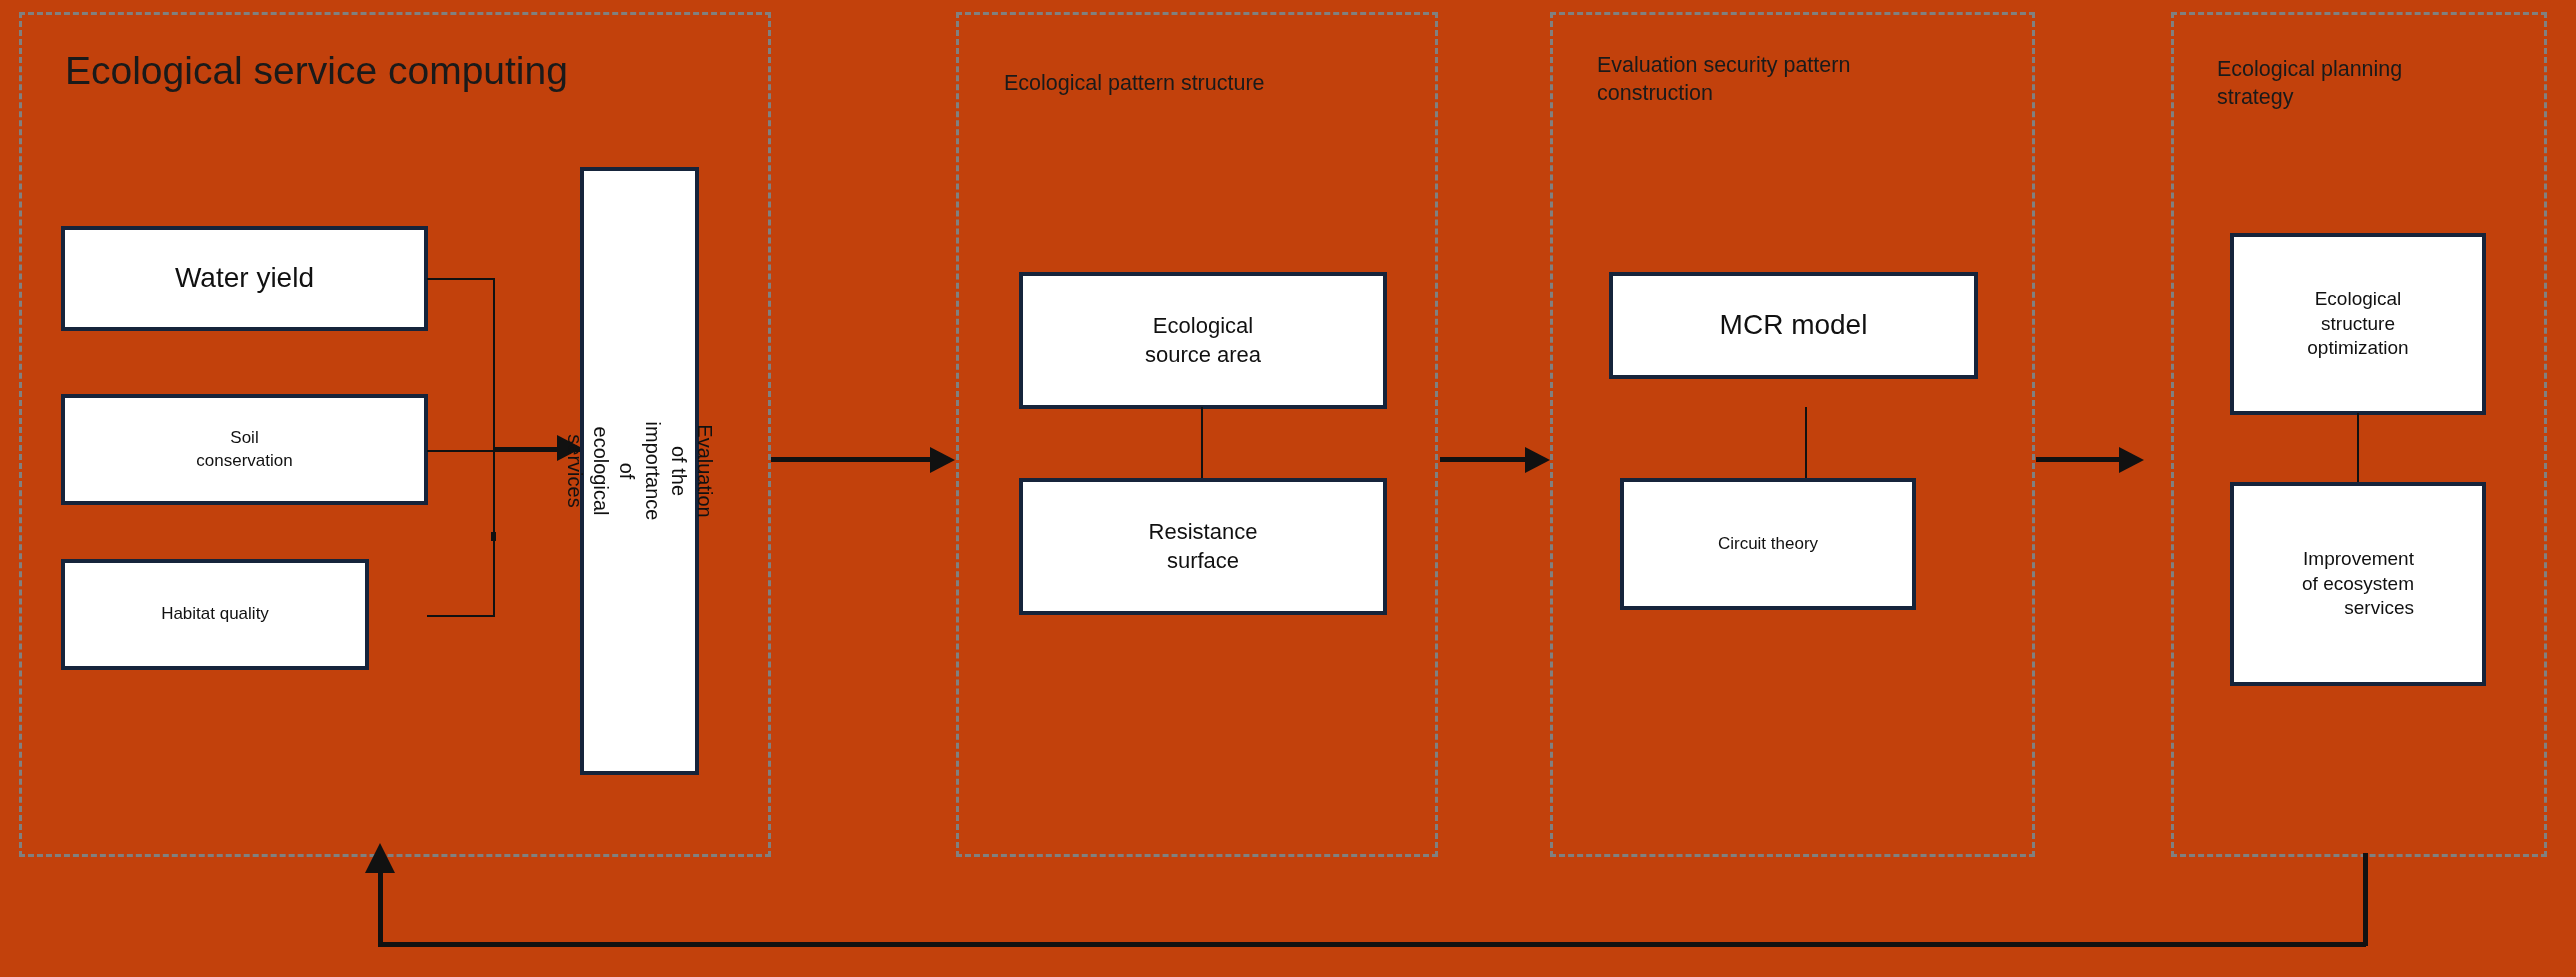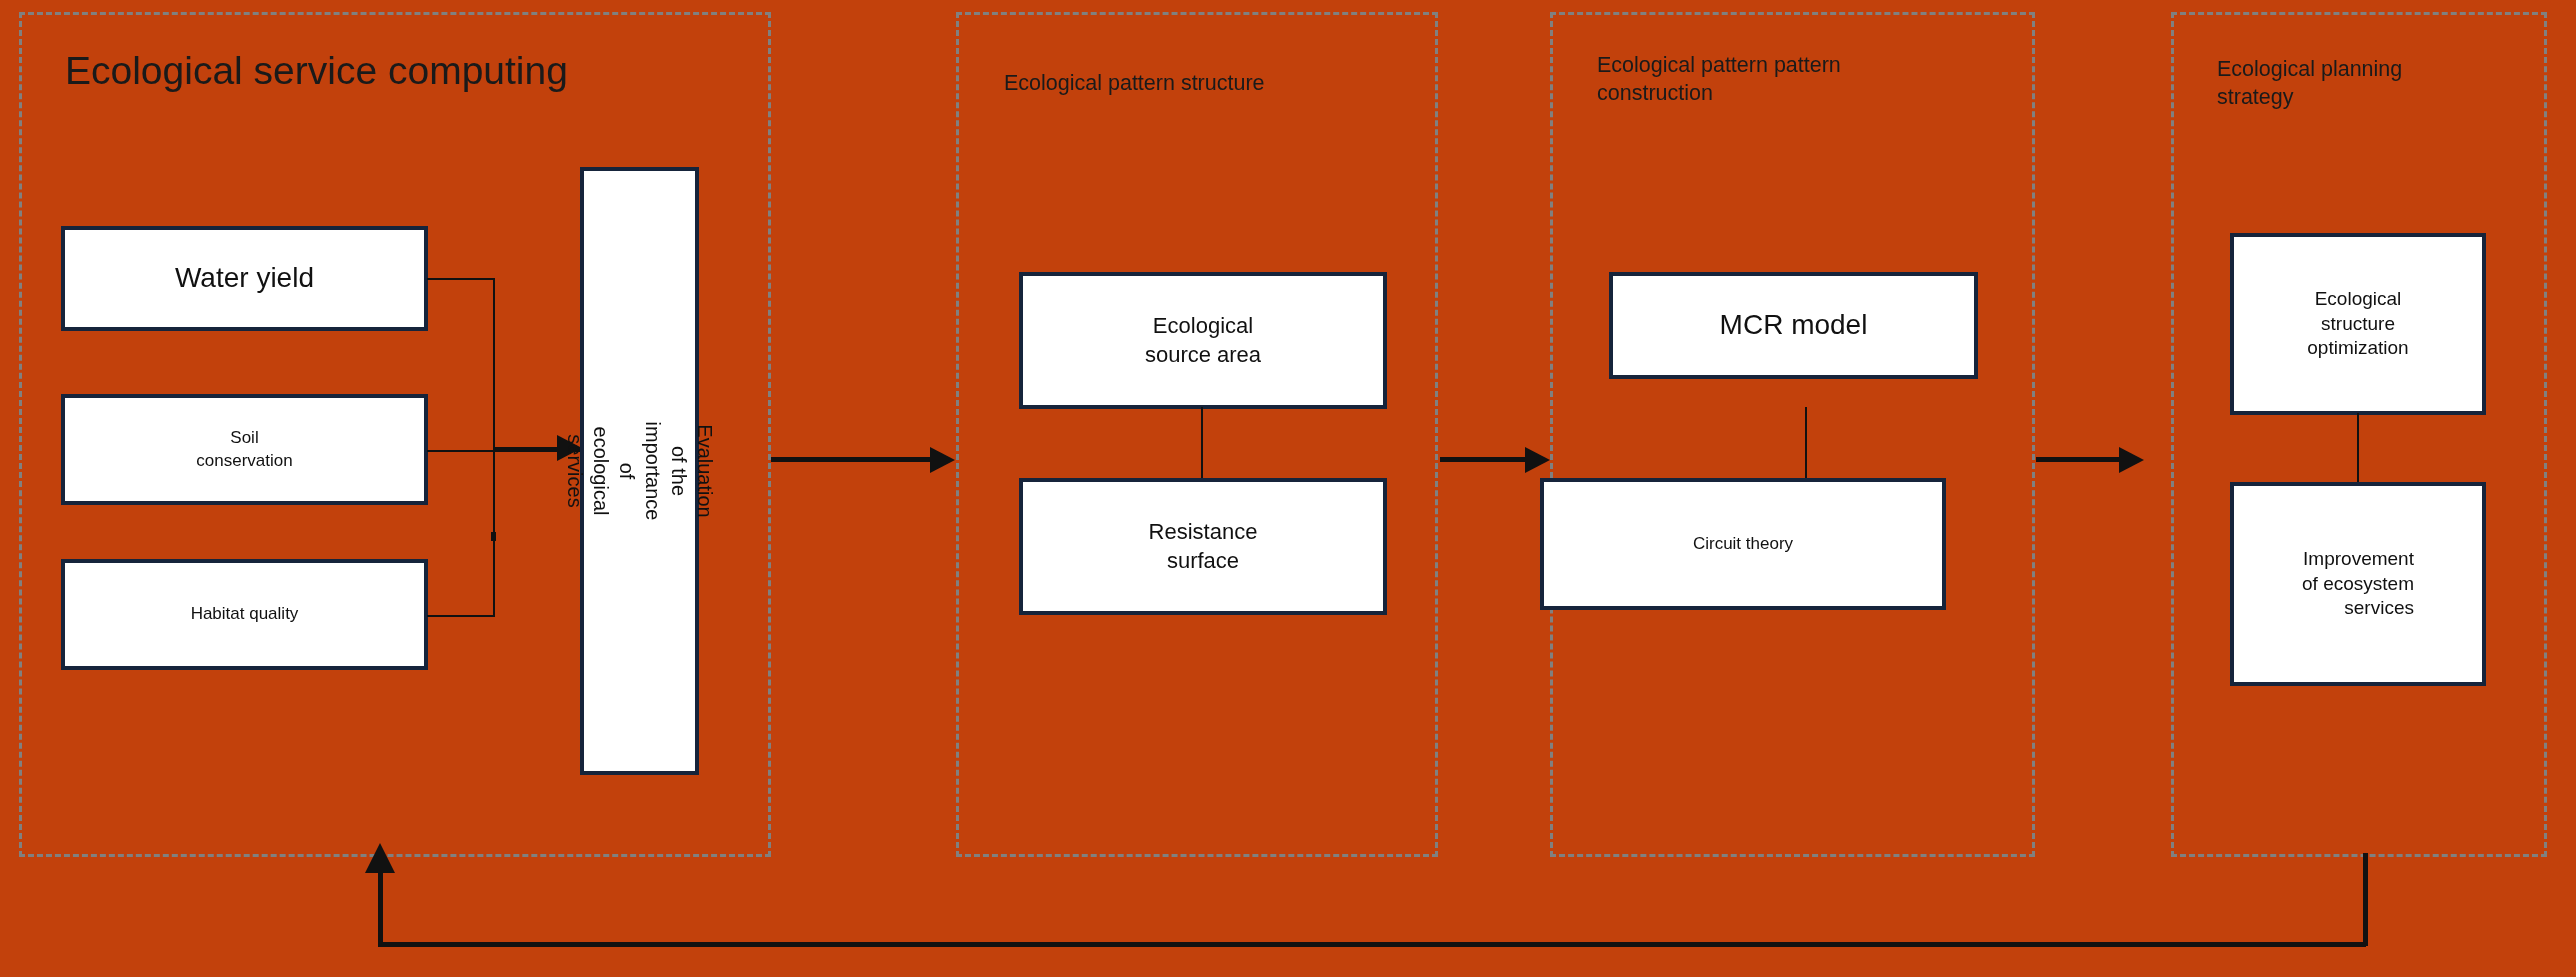--- a/index.html
+++ b/index.html
@@ -120,21 +120,21 @@
 <div id="canvas">
 
   <div class="panel" style="left:18.5px; top:12px; width:752px; height:845px;"></div>
   <div class="panel-title big" style="left:65px; top:46px; width:652px;">Ecological service computing</div>
 
   <div class="node f-xl" style="left:61px; top:226px; width:367px; height:105px;">Water yield</div>
 
   <div class="node f-lg" style="left:61px; top:394px; width:367px; height:111px;">Soil
 conservation</div>
 
-  <div class="node f-lg" style="left:61px; top:559px; width:367px; height:111px;">Habitat quality</div>
+  <div class="node f-lg" style="left:61px; top:559px; width:308px; height:111px;">Habitat quality</div>
 
   <div class="hline" style="left:427px; top:278px; width:68px;"></div>
   <div class="hline" style="left:427px; top:450px; width:68px;"></div>
   <div class="hline" style="left:427px; top:615px; width:68px;"></div>
   <div class="vline" style="left:493px; top:278px; height:339px;"></div>
   <div class="dot" style="left:491px; top:532px;"></div>
 
   <div class="hline thick" style="left:493px; top:447px; width:89px;"></div>
   <div class="arrow-right" style="left:557px; top:435px;"></div>
 
@@ -152,26 +152,26 @@
   <div class="node f-md" style="left:1019px; top:272px; width:368px; height:137px;">Ecological
 source area</div>
   <div class="vline" style="left:1201px; top:407px; height:74px;"></div>
   <div class="node f-md" style="left:1019px; top:478px; width:368px; height:137px;">Resistance
 surface</div>
 
   <div class="hline thick" style="left:1440px; top:457px; width:90px;"></div>
   <div class="arrow-right" style="left:1525px; top:447px;"></div>
 
   <div class="panel" style="left:1550px; top:12px; width:485px; height:845px;"></div>
-  <div class="panel-title small" style="left:1597px; top:52px; width:393px;">Ecological pattern pattern
+  <div class="panel-title small" style="left:1597px; top:52px; width:393px;">Evaluation security pattern
 construction</div>
 
   <div class="node f-xl" style="left:1609px; top:272px; width:369px; height:107px;">MCR model</div>
   <div class="vline" style="left:1805px; top:407px; height:74px;"></div>
-  <div class="node f-lg" style="left:1540px; top:478px; width:406px; height:132px;">Circuit theory</div>
+  <div class="node f-lg" style="left:1620px; top:478px; width:296px; height:132px;">Circuit theory</div>
 
   <div class="hline thick" style="left:2036px; top:457px; width:87px;"></div>
   <div class="arrow-right" style="left:2119px; top:447px;"></div>
 
   <div class="panel" style="left:2171px; top:12px; width:376px; height:845px;"></div>
   <div class="panel-title small" style="left:2217px; top:56px; width:319px;">Ecological planning
 strategy</div>
 
   <div class="node f-sm" style="left:2230px; top:233px; width:256px; height:182px;">Ecological
 structure

